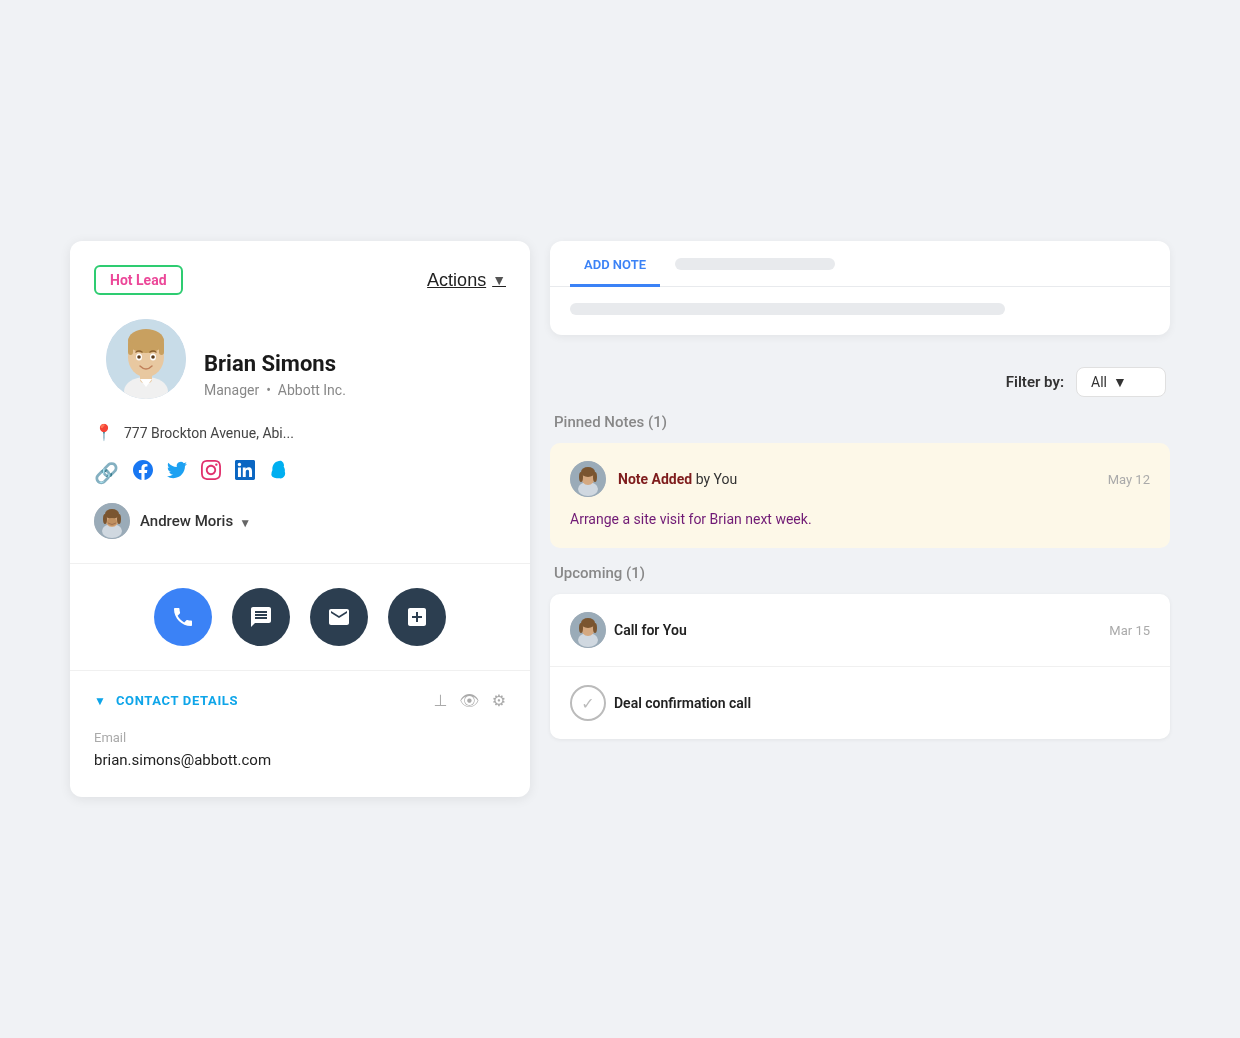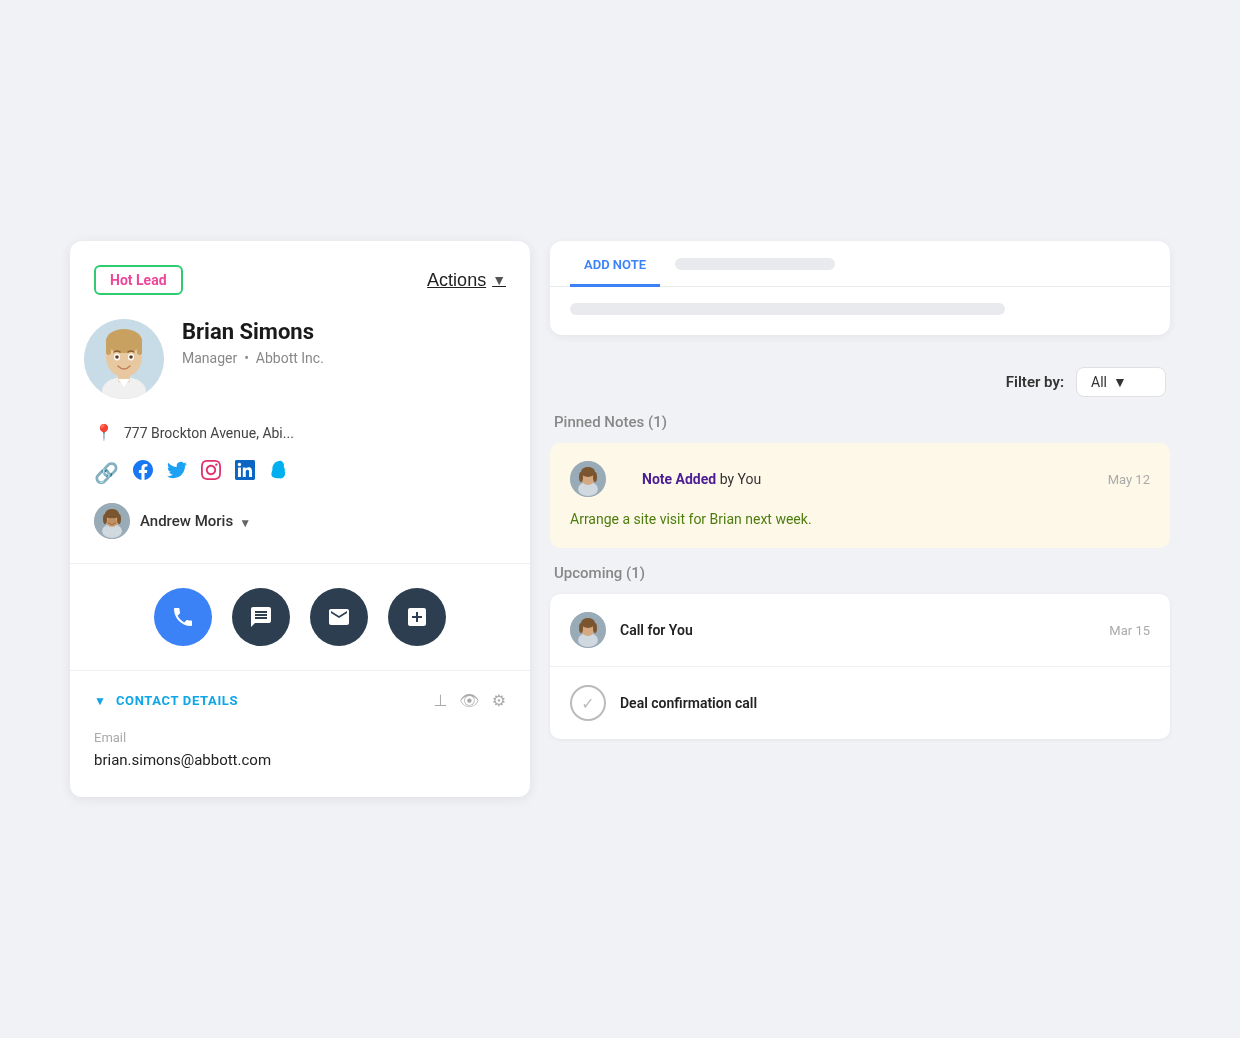--- a/index.html
+++ b/index.html
@@ -55,23 +55,23 @@
       border: none;
       text-decoration: underline;
     }
     .actions-btn .chevron {
       font-size: 14px;
       color: #555;
     }
 
     .profile-section {
       display: flex;
-      align-items: flex-start;
+      align-items: flex-end;
       gap: 18px;
-      padding: 8px 14px 24px;
+      padding: 8px 36px 24px;
     }
     .avatar-img {
       width: 80px;
       height: 80px;
       border-radius: 50%;
       overflow: hidden;
       flex-shrink: 0;
       background: #c8d8e8;
       display: flex;
       align-items: center;
@@ -331,43 +331,43 @@
       display: flex;
       align-items: center;
       justify-content: center;
     }
     .note-avatar svg { width: 36px; height: 36px; }
     .note-title {
       font-size: 14px;
       color: #333;
       flex: 1;
     }
-    .note-title strong { color: #4c1d95; margin-left: 24px; }
+    .note-title strong { color: #7f1d1d; }
     .note-date {
       font-size: 13px;
       color: #aaa;
       margin-left: auto;
     }
     .note-body {
       font-size: 14px;
-      color: #4d7c0f;
+      color: #701a75;
       line-height: 1.5;
     }
 
     .upcoming-section { margin-top: 4px; }
     .upcoming-card {
       background: #fff;
       border-radius: 10px;
       overflow: hidden;
       box-shadow: 0 1px 4px rgba(0,0,0,0.06);
     }
     .upcoming-item {
       display: flex;
       align-items: center;
-      gap: 14px;
+      gap: 8px;
       padding: 18px 20px;
     }
     .upcoming-item + .upcoming-item {
       border-top: 1px solid #f0f0f0;
     }
     .upcoming-title {
       font-size: 14px;
       color: #222;
       flex: 1;
     }

